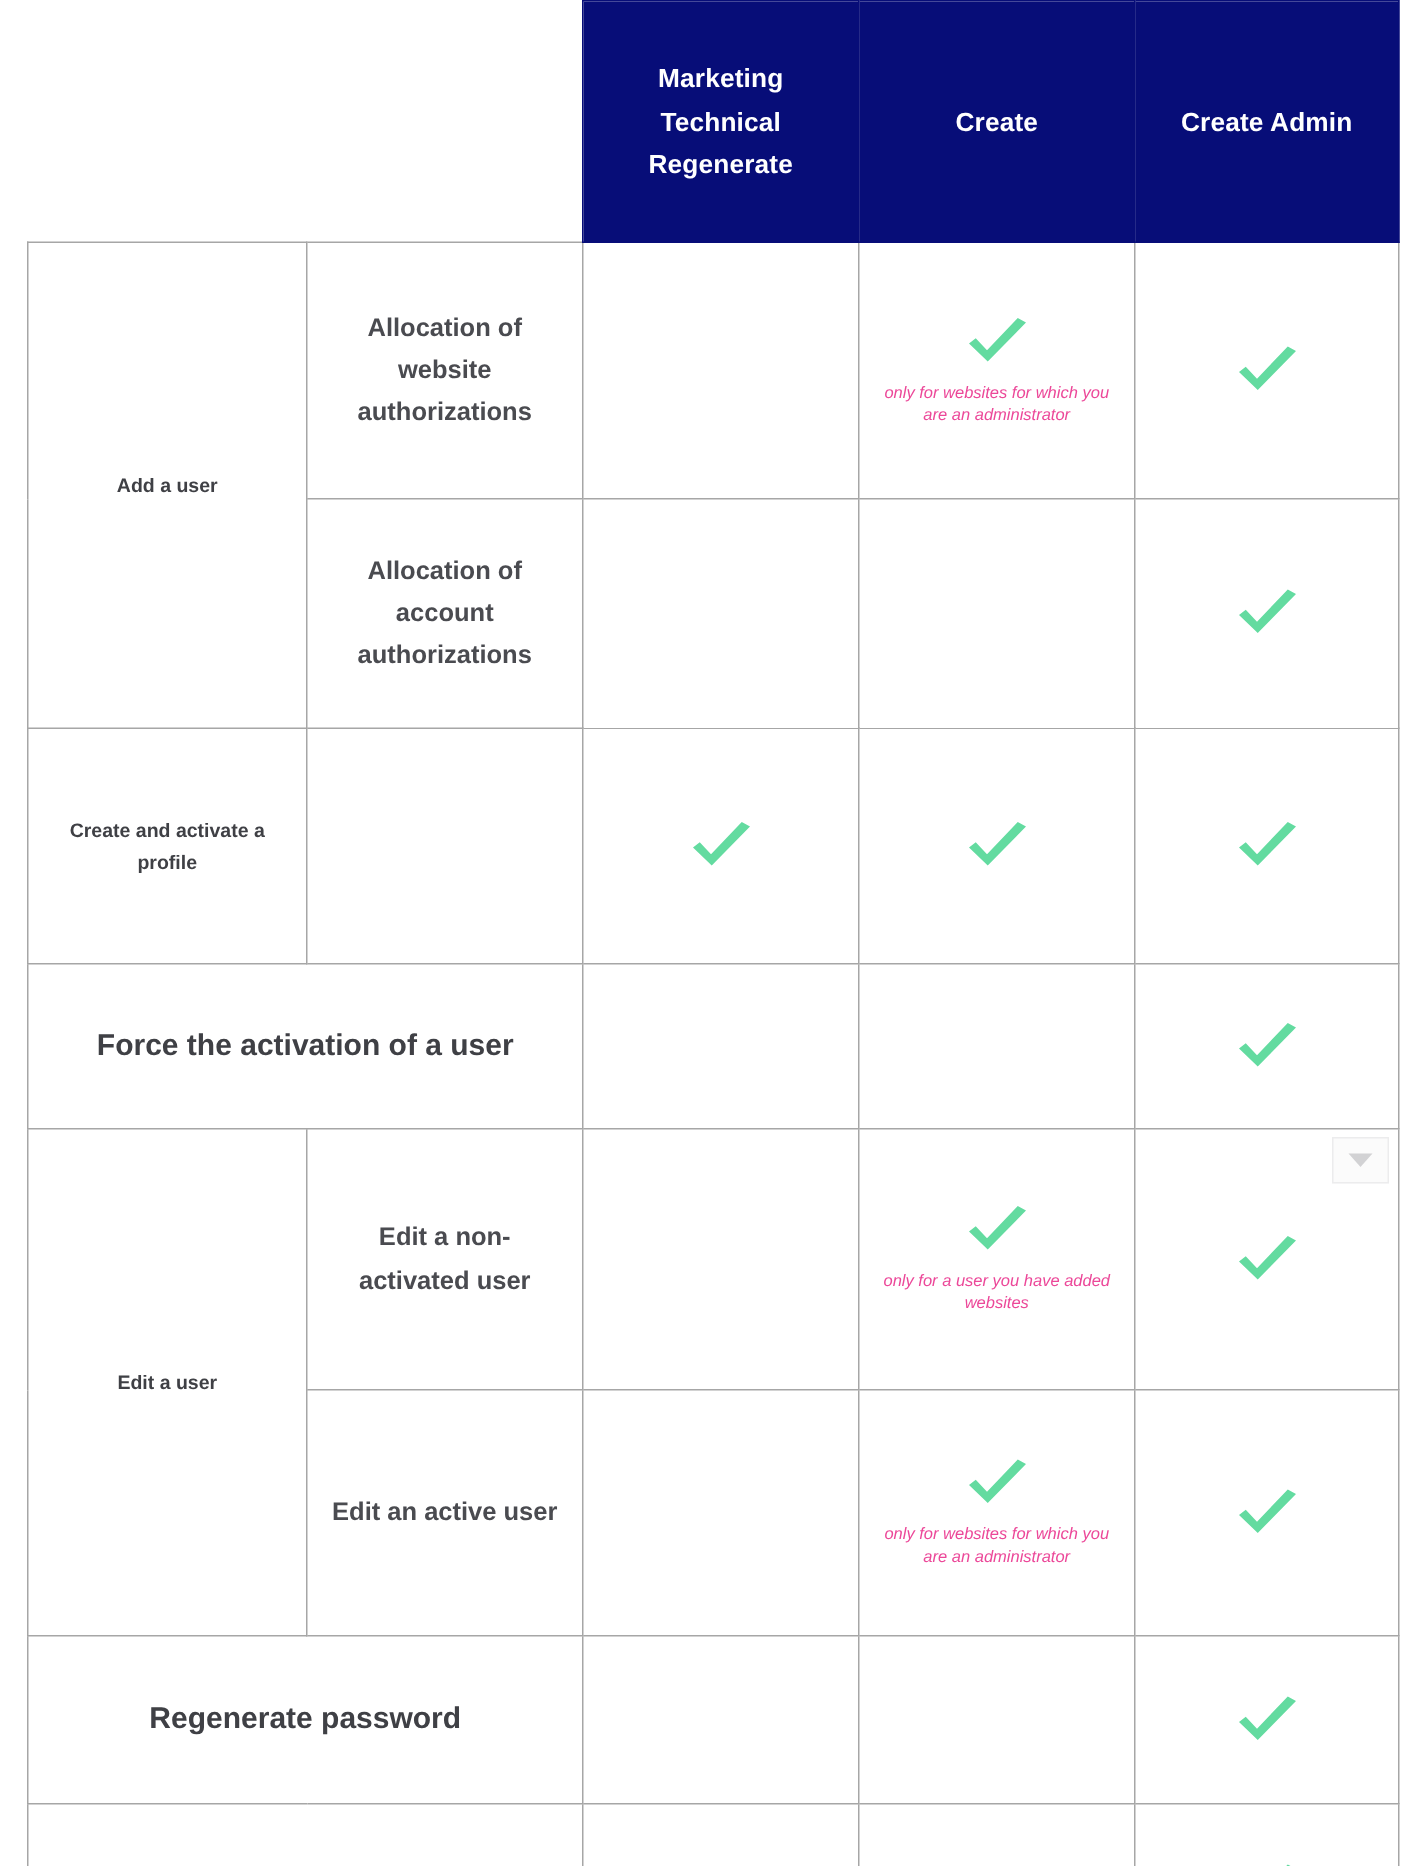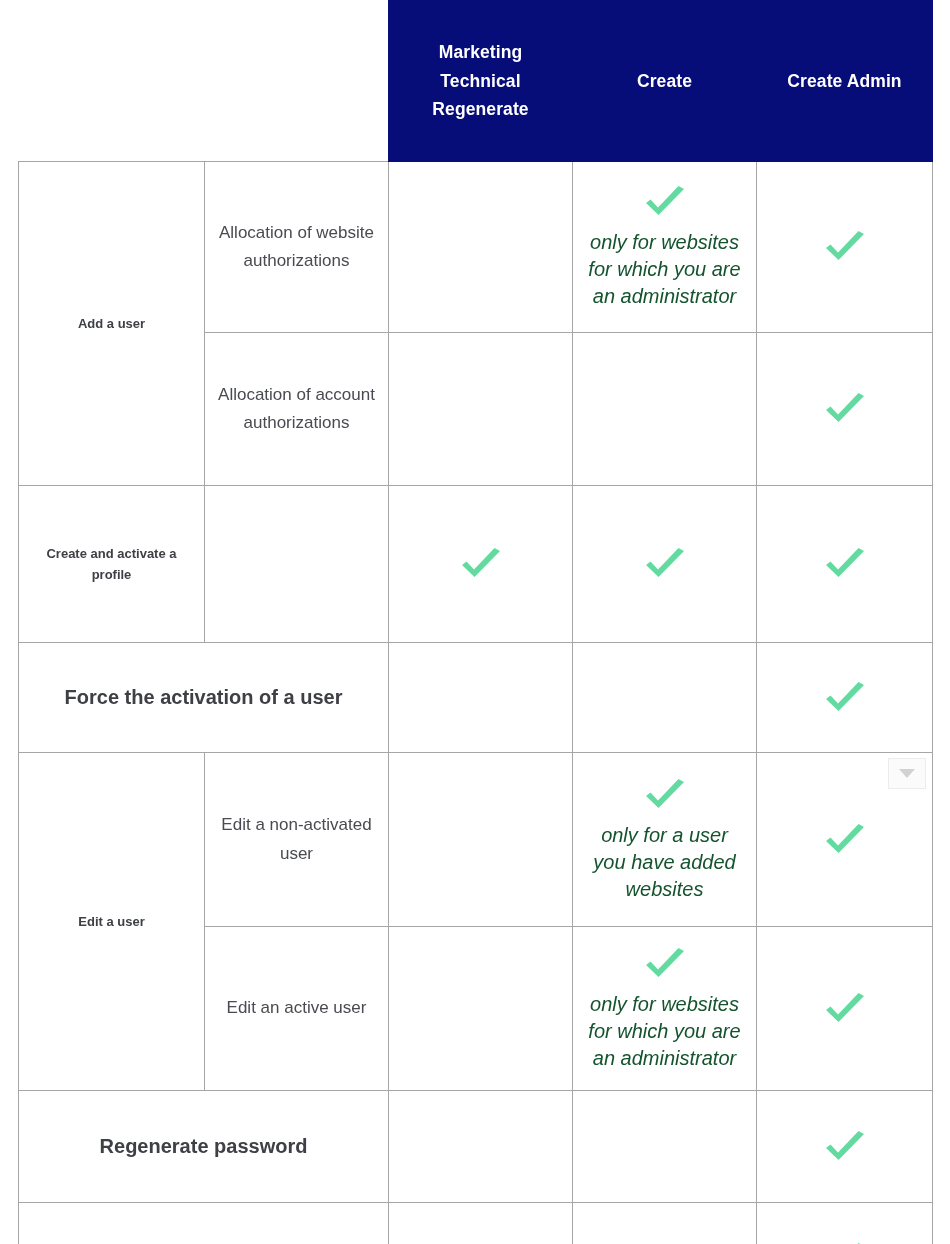--- a/index.html
+++ b/index.html
@@ -74,44 +74,44 @@
     line-height: 1.62;
   }
   td.wide-label {
     font-size: 20px;
     font-weight: bold;
     color: #3f4045;
     line-height: 1.62;
   }
   td.sub-label {
     font-size: 17px;
-    font-weight: normal;
+    font-weight: bold;
     color: #4a4b50;
     line-height: 1.65;
   }
   td.mark {
     position: relative;
   }
 
   
   .check {
     display: block;
     margin: 0 auto;
     width: 46px;
     height: 36px;
   }
   .check svg { display: block; width: 46px; height: 36px; }
 
   .note {
     display: block;
     margin-top: 9px;
-    font-size: 20px;
+    font-size: 11px;
     font-style: italic;
     line-height: 1.35;
-    color: #14532d;
+    color: #ec4899;
     text-align: center;
   }
 
   
   .dropdown-chip {
     position: absolute;
     top: 5px;
     right: 6px;
     width: 38px;
     height: 31px;

